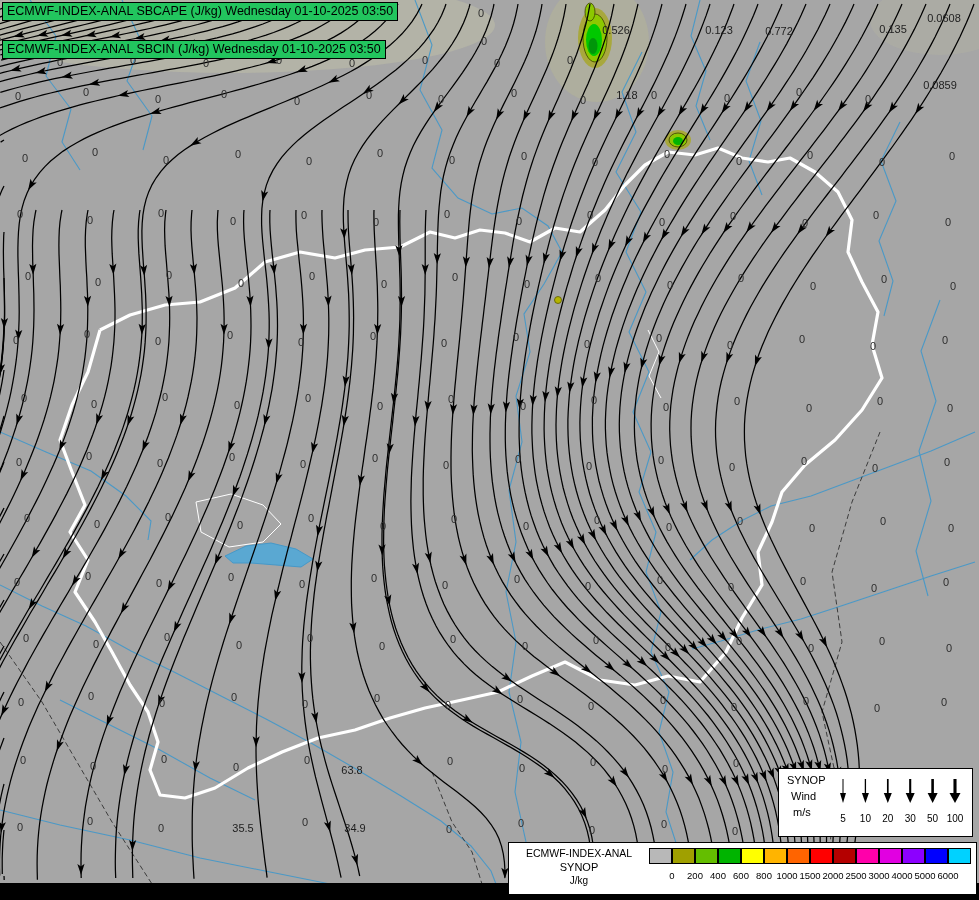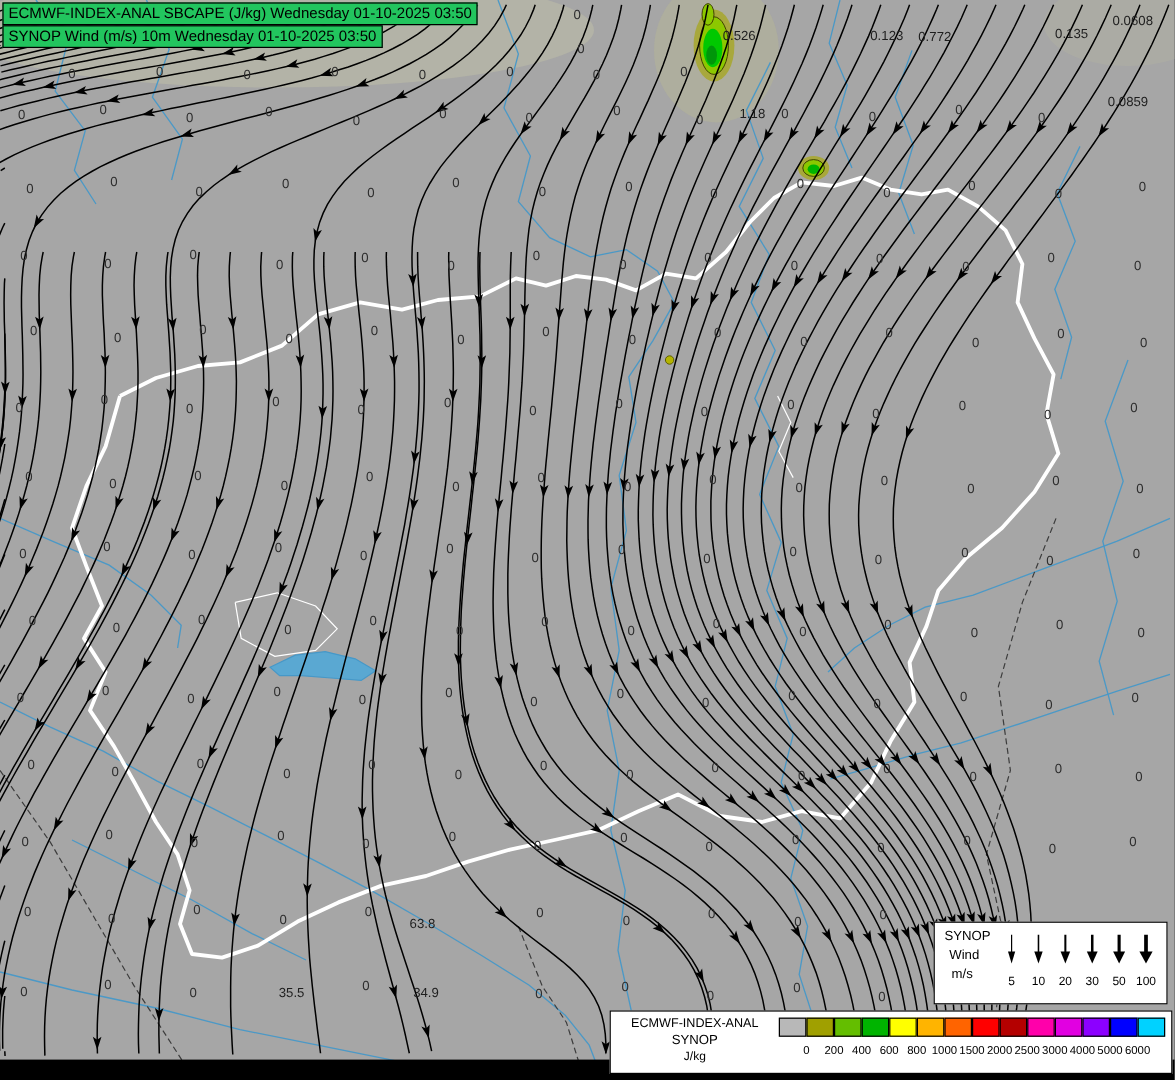--- a/index.html
+++ b/index.html
@@ -561,33 +561,33 @@
       <span class="stn" style="left: 20px; top: 827px; color: rgb(46, 46, 46);">0</span>
       <span class="stn" style="left: 90px; top: 821px; color: rgb(46, 46, 46);">0</span>
       <span class="stn" style="left: 161px; top: 828px; color: rgb(46, 46, 46);">0</span>
       <span class="stn" style="left: 305px; top: 822px; color: rgb(46, 46, 46);">0</span>
       <span class="stn" style="left: 449px; top: 829px; color: rgb(46, 46, 46);">0</span>
       <span class="stn" style="left: 521px; top: 823px; color: rgb(46, 46, 46);">0</span>
       <span class="stn" style="left: 592px; top: 830px; color: rgb(46, 46, 46);">0</span>
       <span class="stn" style="left: 664px; top: 824px; color: rgb(46, 46, 46);">0</span>
       <span class="stn" style="left: 735px; top: 831px; color: rgb(46, 46, 46);">0</span>
       <span class="spot" style="left: 616px; top: 30px; color: rgb(30, 30, 30);">0.526</span>
-      <span class="spot" style="left: 719px; top: 30px; color: rgb(30, 30, 30); margin-left: 20px;">0.123</span>
+      <span class="spot" style="left: 719px; top: 30px; color: rgb(30, 30, 30);">0.123</span>
       <span class="spot" style="left: 766px; top: 31px; color: rgb(30, 30, 30); margin-left: 13px;">0.772</span>
       <span class="spot" style="left: 893px; top: 29px; color: rgb(30, 30, 30);">0.135</span>
       <span class="spot" style="left: 944px; top: 18px; color: rgb(30, 30, 30);">0.0608</span>
       <span class="spot" style="left: 940px; top: 85px; color: rgb(30, 30, 30);">0.0859</span>
       <span class="spot" style="left: 627px; top: 95px; color: rgb(30, 30, 30);">1.18</span>
       <span class="spot" style="left: 352px; top: 770px; color: rgb(30, 30, 30);">63.8</span>
       <span class="spot" style="left: 243px; top: 828px; color: rgb(30, 30, 30);">35.5</span>
       <span class="spot" style="left: 355px; top: 828px; color: rgb(30, 30, 30);">34.9</span>
     </div>
 
   <div class="title-box" id="t1">ECMWF-INDEX-ANAL SBCAPE (J/kg) Wednesday 01-10-2025 03:50</div>
-  <div class="title-box" id="t2">SYNOP Wind (m/s) 10m Wednesday 01-10-2025 03:50</div>
+  <div class="title-box" id="t3">ECMWF-INDEX-ANAL SBCIN (J/kg) Wednesday 01-10-2025 03:50</div>
 
   <div id="wind-legend">
     <div class="wl-line" id="wl-source">SYNOP</div>
     <div class="wl-line" id="wl-param">Wind</div>
     <div class="wl-line" id="wl-units">m/s</div>
     <svg id="wl-arrows" width="138" height="32">
         <line x1="12" y1="6" x2="12" y2="22" stroke="#000" stroke-width="1"></line>
         <polygon points="9,20 15,20 12,30" fill="#000"></polygon>
         <line x1="34.4" y1="6" x2="34.4" y2="22" stroke="#000" stroke-width="1.3"></line>
         <polygon points="30.9,20 37.9,20 34.4,30" fill="#000"></polygon>

